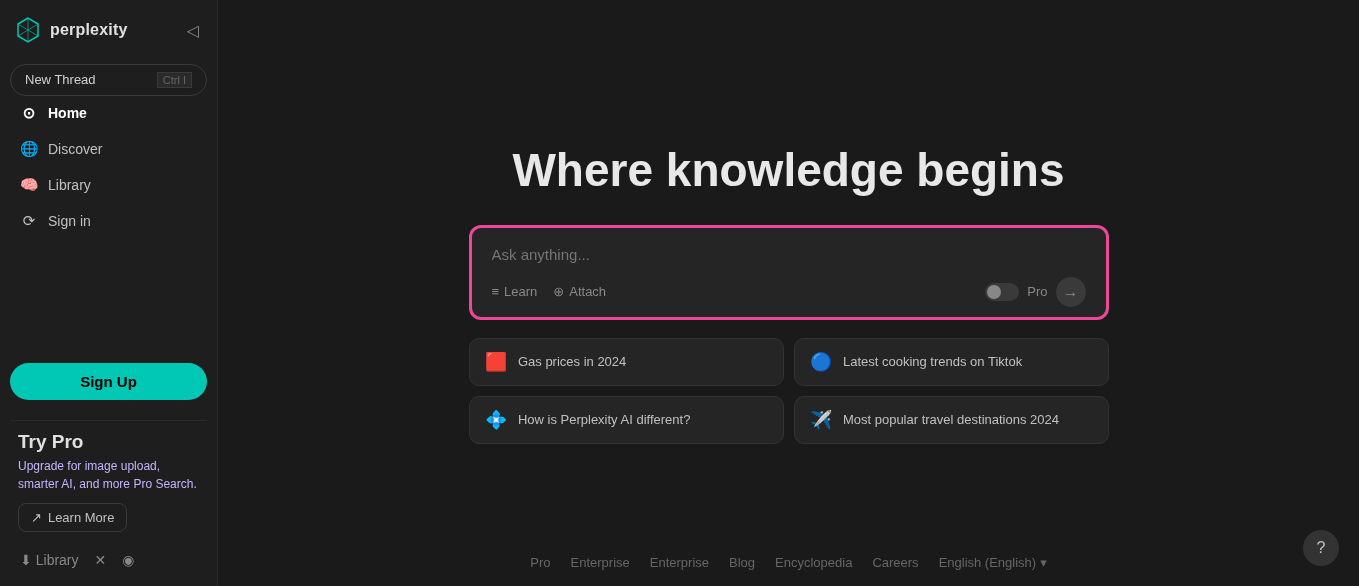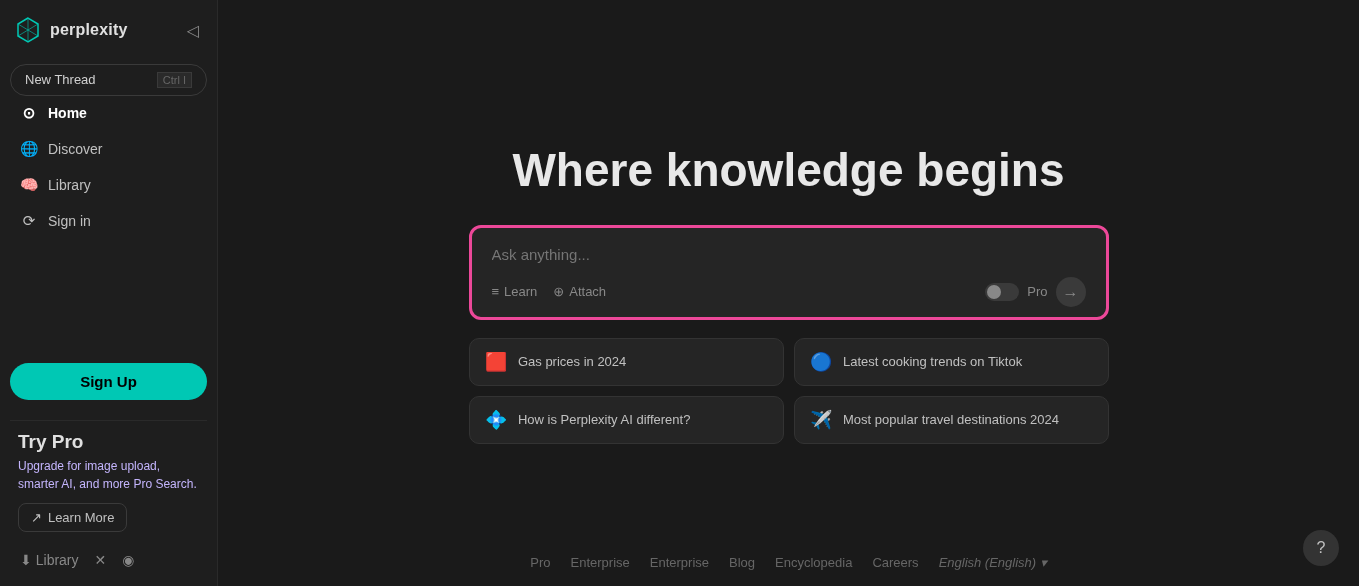--- a/index.html
+++ b/index.html
@@ -320,21 +320,20 @@
     .footer-link {
       color: #666;
       text-decoration: none;
       cursor: pointer;
     }
 
     .footer-lang {
       display: flex;
       align-items: center;
       gap: 4px;
-      font-style: italic;
     }
 
     
     .help-btn {
       position: fixed;
       bottom: 20px;
       right: 20px;
       width: 36px;
       height: 36px;
       background: #333;

